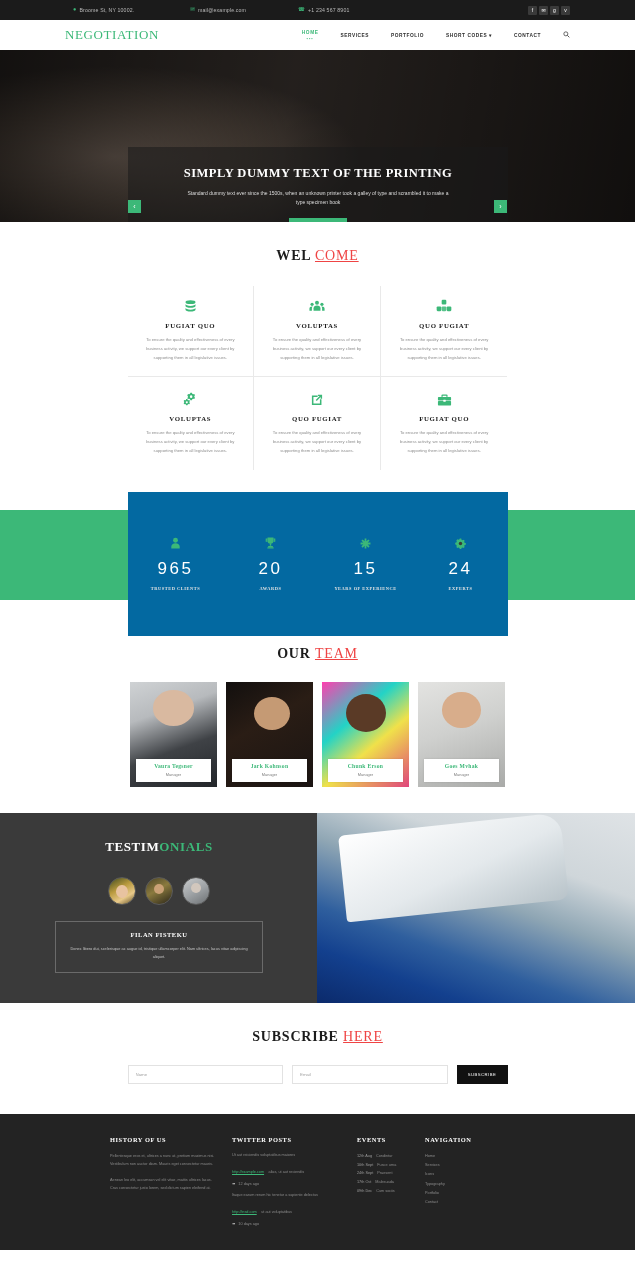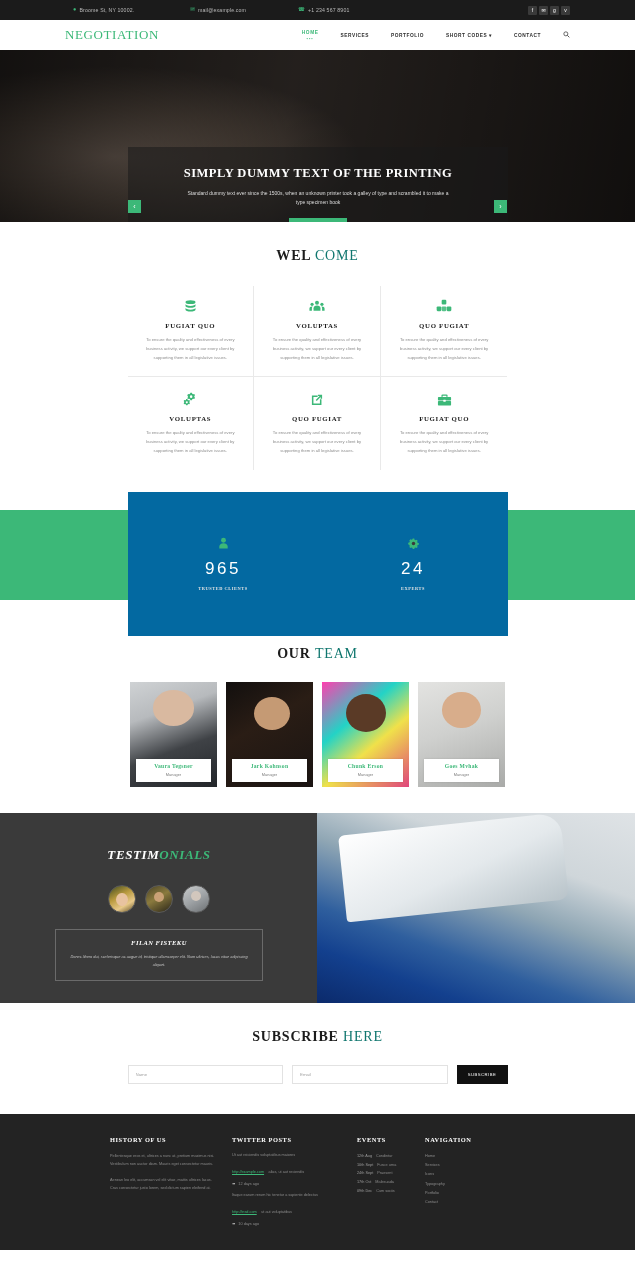--- a/index.html
+++ b/index.html
@@ -115,21 +115,21 @@
   .arrow.left { left:128px; }
   .arrow.right { left:494px; }
 
   
   .sec-head {
     text-align:center;
     font-family:"Liberation Serif", serif;
     font-size:14px; font-weight:700; letter-spacing:0.8px;
     color:#1c1c1c;
   }
-  .sec-head .lt { color:#0f766e; font-weight:400; }
+  .sec-head .lt { color:#ef4444; font-weight:400;text-decoration:underline; }
 
   
   .welcome { padding:26px 0 0; }
   .svc-grid {
     width:380px; margin:22px auto 0;
     display:grid; grid-template-columns:repeat(3,1fr);
   }
   .svc {
     padding:12px 12px 14px; text-align:center;
     border-right:1px solid #e9e9e9;
@@ -200,21 +200,21 @@
   .testi-img {
     position:absolute; right:0; top:0; width:318px; height:190px;
     background:
       linear-gradient(200deg,#dfe3e6 0%, #cfd6da 28%, #8fa6b4 46%, #2f5f9e 68%, #13408e 82%, #0b2a6b 100%);
   }
   .testi-img:after{
     content:""; position:absolute; left:8%; top:6%; width:70%; height:46%;
     background:linear-gradient(160deg,#ffffff,#e4e9ec 55%, #b8c3c9);
     border-radius:6px 22px 10px 4px; transform:rotate(-6deg);
   }
-  .testi-left { position:relative; width:318px; padding-top:34px; z-index:2;font-style:italic; }
+  .testi-left { position:relative; width:318px; padding-top:26px; z-index:2; }
   .testi-head {
     text-align:center; font-family:"Liberation Serif", serif;
     font-size:13px; font-weight:700; letter-spacing:0.6px; color:#ffffff;
   }
   .testi-head .lt { color:#3cb878; }
   .avatars { display:flex; justify-content:center; gap:9px; margin-top:22px; }
   .av { width:28px; height:28px; border-radius:50%; border:1px solid #5a5a5a; overflow:hidden; position:relative; }
   .av1 { background:linear-gradient(150deg,#3f4a1e 0%,#b99a3e 40%,#e8c98a 70%,#5b4a20 100%); }
   .av1:after{content:"";position:absolute;left:28%;top:26%;width:44%;height:50%;border-radius:50%;background:#e8c3a0;}
   .av2 { background:linear-gradient(150deg,#4a4326 0%,#8a7a3e 45%,#2a2518 100%); }
@@ -423,21 +423,44 @@
         <div class="stat-ic">
           <svg width="11" height="12" viewBox="0 0 18 20" fill="#3cb878">
               <circle cx="9" cy="5.4" r="4.1"></circle>
               <path d="M9 10.6c-4 0-7 2.4-7 5.6V19h14v-2.8c0-3.2-3-5.6-7-5.6z"></path>
             </svg>
         </div>
         <div class="stat-num">965</div>
         <div class="stat-lbl">TRUSTED CLIENTS</div>
       </div>
 
-
+      <div class="stat">
+        <div class="stat-ic">
+          <svg width="11" height="12" viewBox="0 0 18 20" fill="#3cb878">
+              <path d="M4 1h10v5.2a5 5 0 0 1-10 0z"></path>
+              <path d="M1 2.4h3v2.2H2.8v1.2H4v2.2H1z"></path>
+              <path d="M17 2.4h-3v2.2h1.2v1.2H14v2.2h3z"></path>
+              <rect x="7.8" y="10.6" width="2.4" height="4"></rect>
+              <rect x="5" y="14.8" width="8" height="2.2" rx=".5"></rect>
+              <rect x="3.8" y="17.2" width="10.4" height="1.9" rx=".5"></rect>
+            </svg>
+        </div>
+        <div class="stat-num">20</div>
+        <div class="stat-lbl">AWARDS</div>
+      </div>
+
+      <div class="stat">
+        <div class="stat-ic">
+          <svg width="11" height="11" viewBox="0 0 20 20" fill="#3cb878">
+              <path d="M8.4 1h3.2v5.1l3.6-3.6 2.3 2.3-3.6 3.6H19v3.2h-5.1l3.6 3.6-2.3 2.3-3.6-3.6V19H8.4v-5.1l-3.6 3.6-2.3-2.3 3.6-3.6H1V8.4h5.1L2.5 4.8l2.3-2.3 3.6 3.6z"></path>
+            </svg>
+        </div>
+        <div class="stat-num">15</div>
+        <div class="stat-lbl">YEARS OF EXPERIENCE</div>
+      </div>
 
       <div class="stat">
         <div class="stat-ic">
           <svg width="11" height="11" viewBox="0 0 20 20" fill="#3cb878">
               <path d="M8.6 1h2.8l.4 2.1c.7.2 1.3.5 1.9.9l1.9-.9 2 2-.9 1.9c.4.6.7 1.2.9 1.9l2.1.4v2.8l-2.1.4c-.2.7-.5 1.3-.9 1.9l.9 1.9-2 2-1.9-.9c-.6.4-1.2.7-1.9.9l-.4 2.1H8.6l-.4-2.1c-.7-.2-1.3-.5-1.9-.9l-1.9.9-2-2 .9-1.9c-.4-.6-.7-1.2-.9-1.9L.3 11.4V8.6l2.1-.4c.2-.7.5-1.3.9-1.9l-.9-1.9 2-2 1.9.9c.6-.4 1.2-.7 1.9-.9z"></path>
               <circle cx="10" cy="10" r="3.1" fill="#3a3a3a"></circle>
             </svg>
         </div>
         <div class="stat-num">24</div>
         <div class="stat-lbl">EXPERTS</div>

